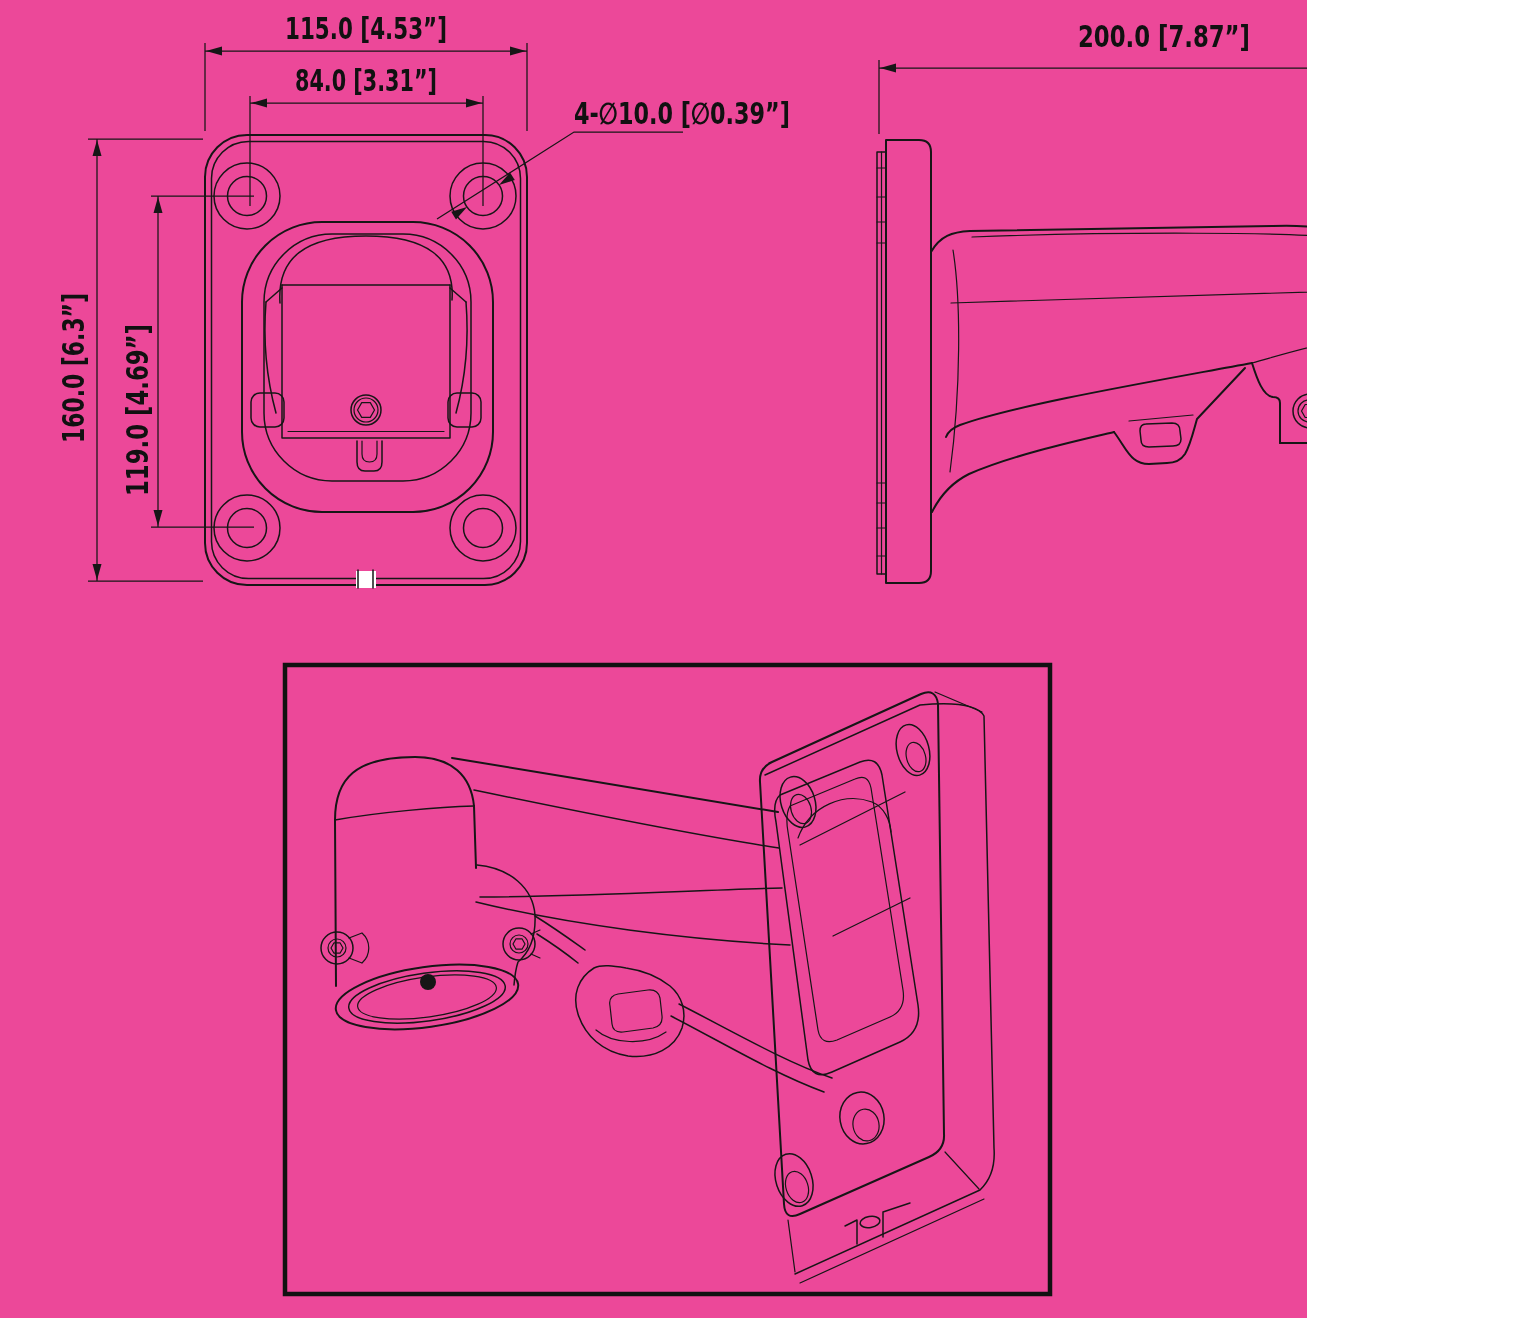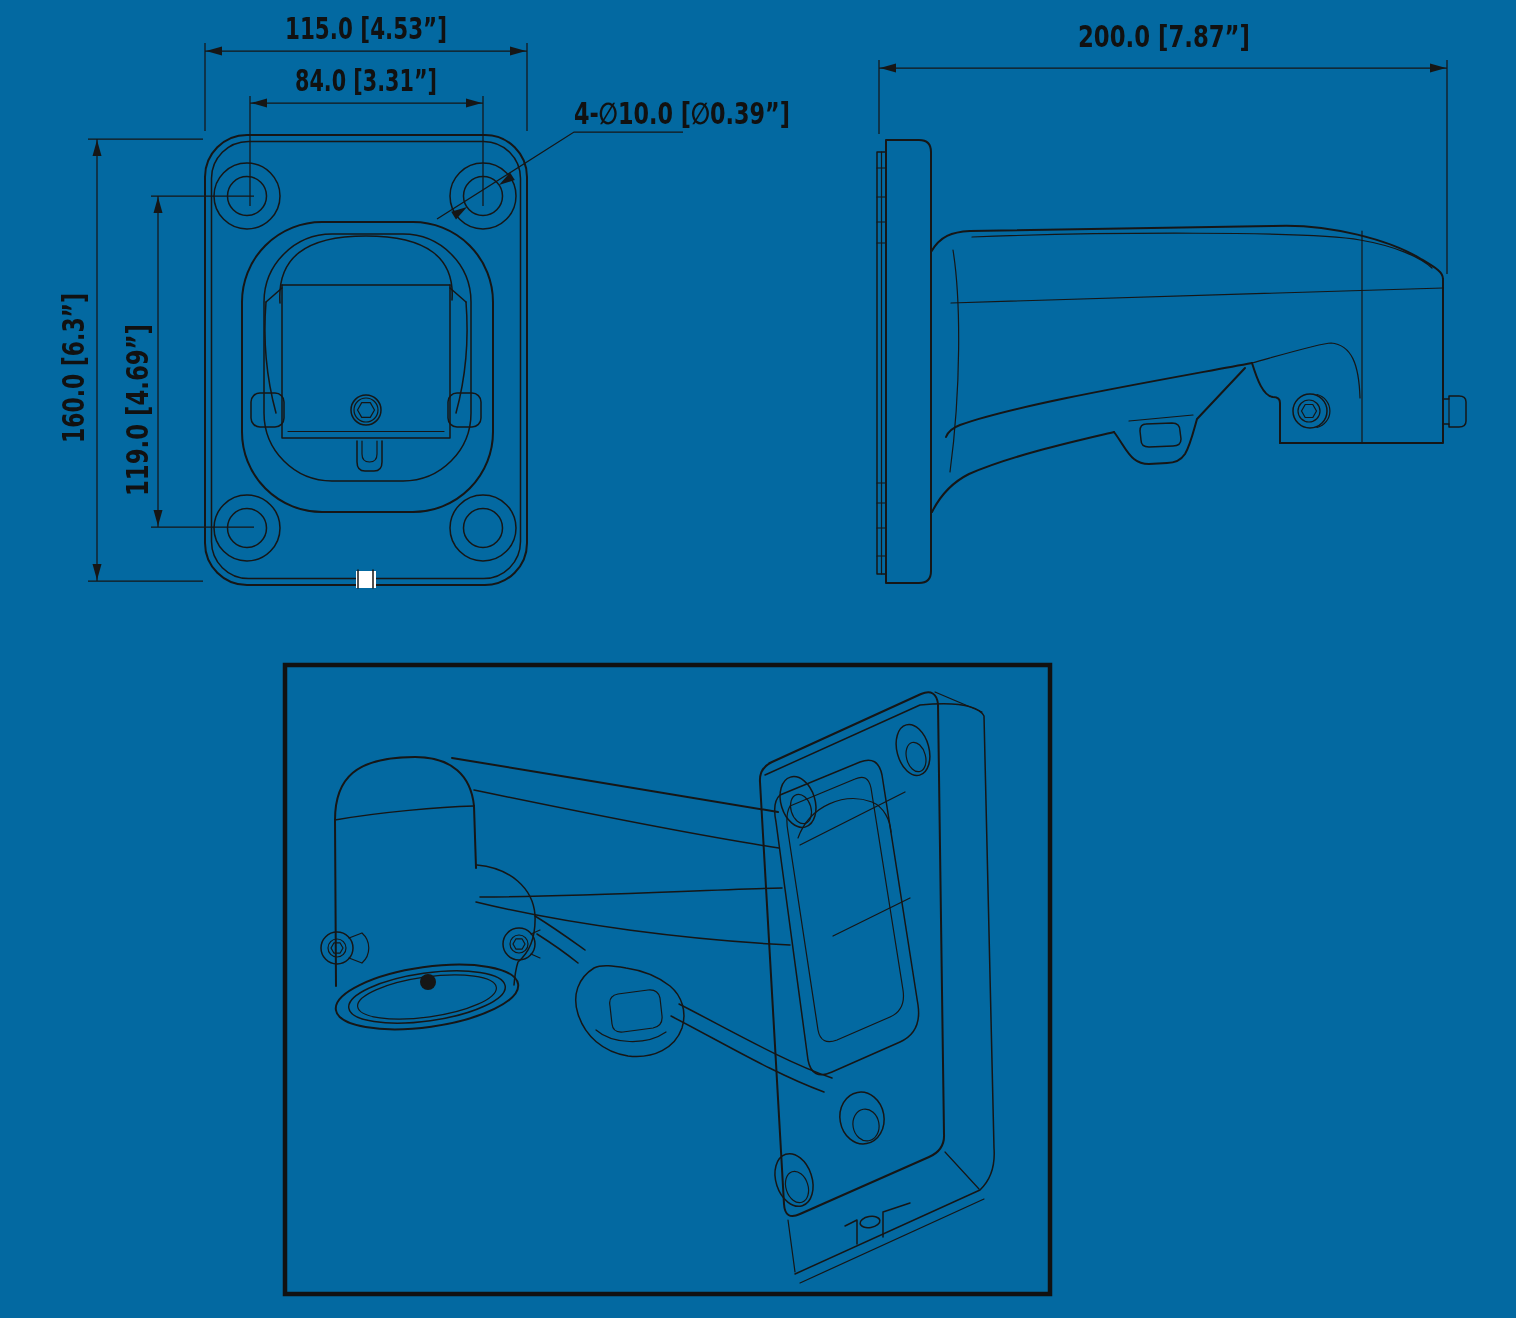--- a/index.html
+++ b/index.html
@@ -1,16 +1,16 @@
 <!DOCTYPE html>
 <html><head>
 <meta charset="utf-8">
 <style>
   html,body{margin:0;padding:0;background:#fff;}
-  .canvas{position:relative;width:1516px;height:1318px;background:#0369a1;overflow:hidden;}
+  .canvas{position:relative;width:1307px;height:1318px;background:#ec4899;overflow:hidden;}
   svg{display:block;}
   .ln{fill:none;stroke:#161616;stroke-width:2;stroke-linecap:round;stroke-linejoin:round;}
   .thin{stroke-width:1.5;}
   .xthin{stroke-width:1.2;}
   .dim{fill:none;stroke:#161616;stroke-width:1.25;stroke-linecap:butt;}
   .arrow{fill:#161616;stroke:none;}
   .erase{fill:#ffffff;stroke:none;}
   .dot{fill:#161616;stroke:none;}
   .border{fill:none;stroke:#111;stroke-width:4.5;}
   .lbl{font-family:"DejaVu Sans","Liberation Sans",sans-serif;font-weight:bold;font-size:30px;fill:#111;}

